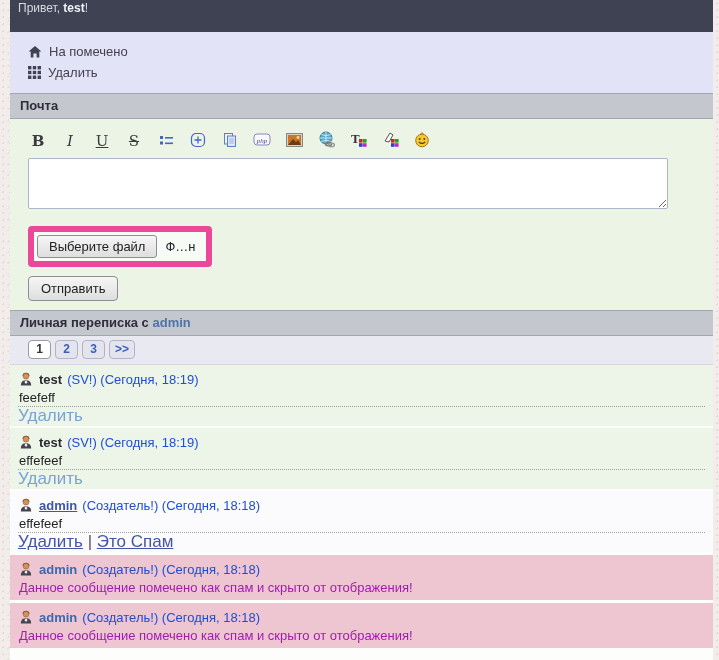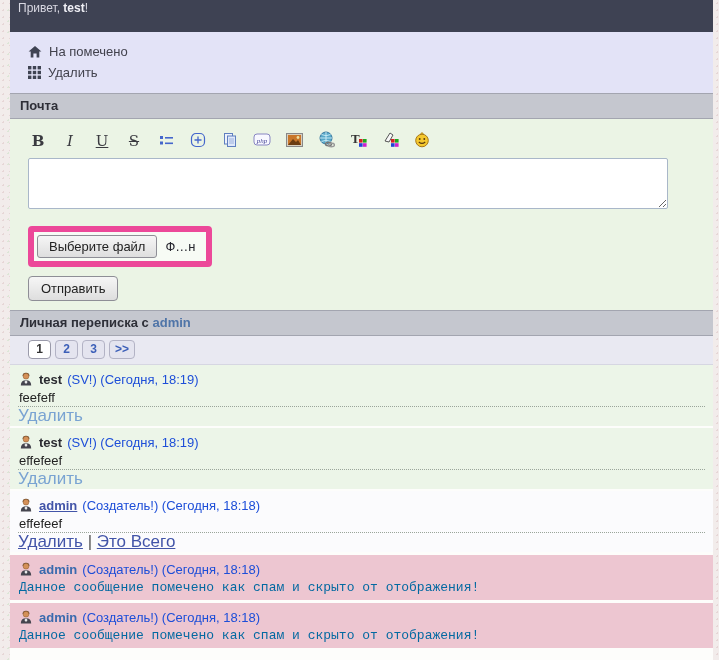--- a/index.html
+++ b/index.html
@@ -59,21 +59,21 @@
   .msg + .msg{margin-top:2px;}
   .msg.own{background:var(--row-green);}
   .msg.other{background:var(--row-white);}
   .msg.spam{background:var(--row-spam); margin-top:3px;}
   .msg-head{display:flex; align-items:center; gap:5px; height:18px;}
   .msg-head .author{font-weight:bold; color:#2a2a30;}
   .msg.other .msg-head .author{color:var(--link-blue); text-decoration:underline; cursor:pointer;}
   .msg.spam .msg-head .author{color:#3a6aae; cursor:pointer;}
   .msg-meta{color:#1d4ed8;}
   .msg-body{margin:1px 0 0 1px; line-height:17px; color:#222;}
-  .msg.spam .msg-body{color:#0369a1;font-family:Liberation Mono, monospace;}
+  .msg.spam .msg-body{color:#a21caf;}
   .msg-actions{border-top:1px dotted #9aa59a; margin-top:0; padding-top:2px; font-size:17px; line-height:13px;}
   .msg.own .msg-actions a{color:var(--link-light); text-decoration:none; cursor:pointer;}
   .msg.other .msg-actions a{color:var(--link-blue); text-decoration:underline; cursor:pointer;}
   .msg-actions .sep{color:#555;}
   .avatar{display:inline-flex;}
 </style>
 </head>
 <body>
 
 <div class="content">
@@ -259,21 +259,21 @@
               <path d="M4.6 5 Q4.6 1.8 8 1.8 Q11.4 1.8 11.4 5 Z" fill="#5f4226"></path>
               <circle cx="8" cy="5.2" r="2.9" fill="#d49058" stroke="#8a5a30" stroke-width="0.5"></circle>
               <path d="M2.8 14.5 Q2.8 9.3 8 9.3 Q13.2 9.3 13.2 14.5 Z" fill="#45454f"></path>
               <path d="M8 9.3 L6.4 11 L8 13 L9.6 11 Z" fill="#eeeeee"></path>
             </svg>
           </span>
       <span class="author">admin</span>
       <span class="msg-meta">(Создатель!) (Сегодня, 18:18)</span>
     </div>
     <div class="msg-body">effefeef</div>
-    <div class="msg-actions"><a>Удалить</a><span class="sep"> | </span><a>Это Всего</a></div>
+    <div class="msg-actions"><a>Удалить</a><span class="sep"> | </span><a>Это Спам</a></div>
   </div>
       <div class="msg spam">
     <div class="msg-head">
       <span class="avatar">
             <svg width="16" height="16" viewBox="0 0 16 16">
               <path d="M4.6 5 Q4.6 1.8 8 1.8 Q11.4 1.8 11.4 5 Z" fill="#5f4226"></path>
               <circle cx="8" cy="5.2" r="2.9" fill="#d49058" stroke="#8a5a30" stroke-width="0.5"></circle>
               <path d="M2.8 14.5 Q2.8 9.3 8 9.3 Q13.2 9.3 13.2 14.5 Z" fill="#45454f"></path>
               <path d="M8 9.3 L6.4 11 L8 13 L9.6 11 Z" fill="#eeeeee"></path>
             </svg>

